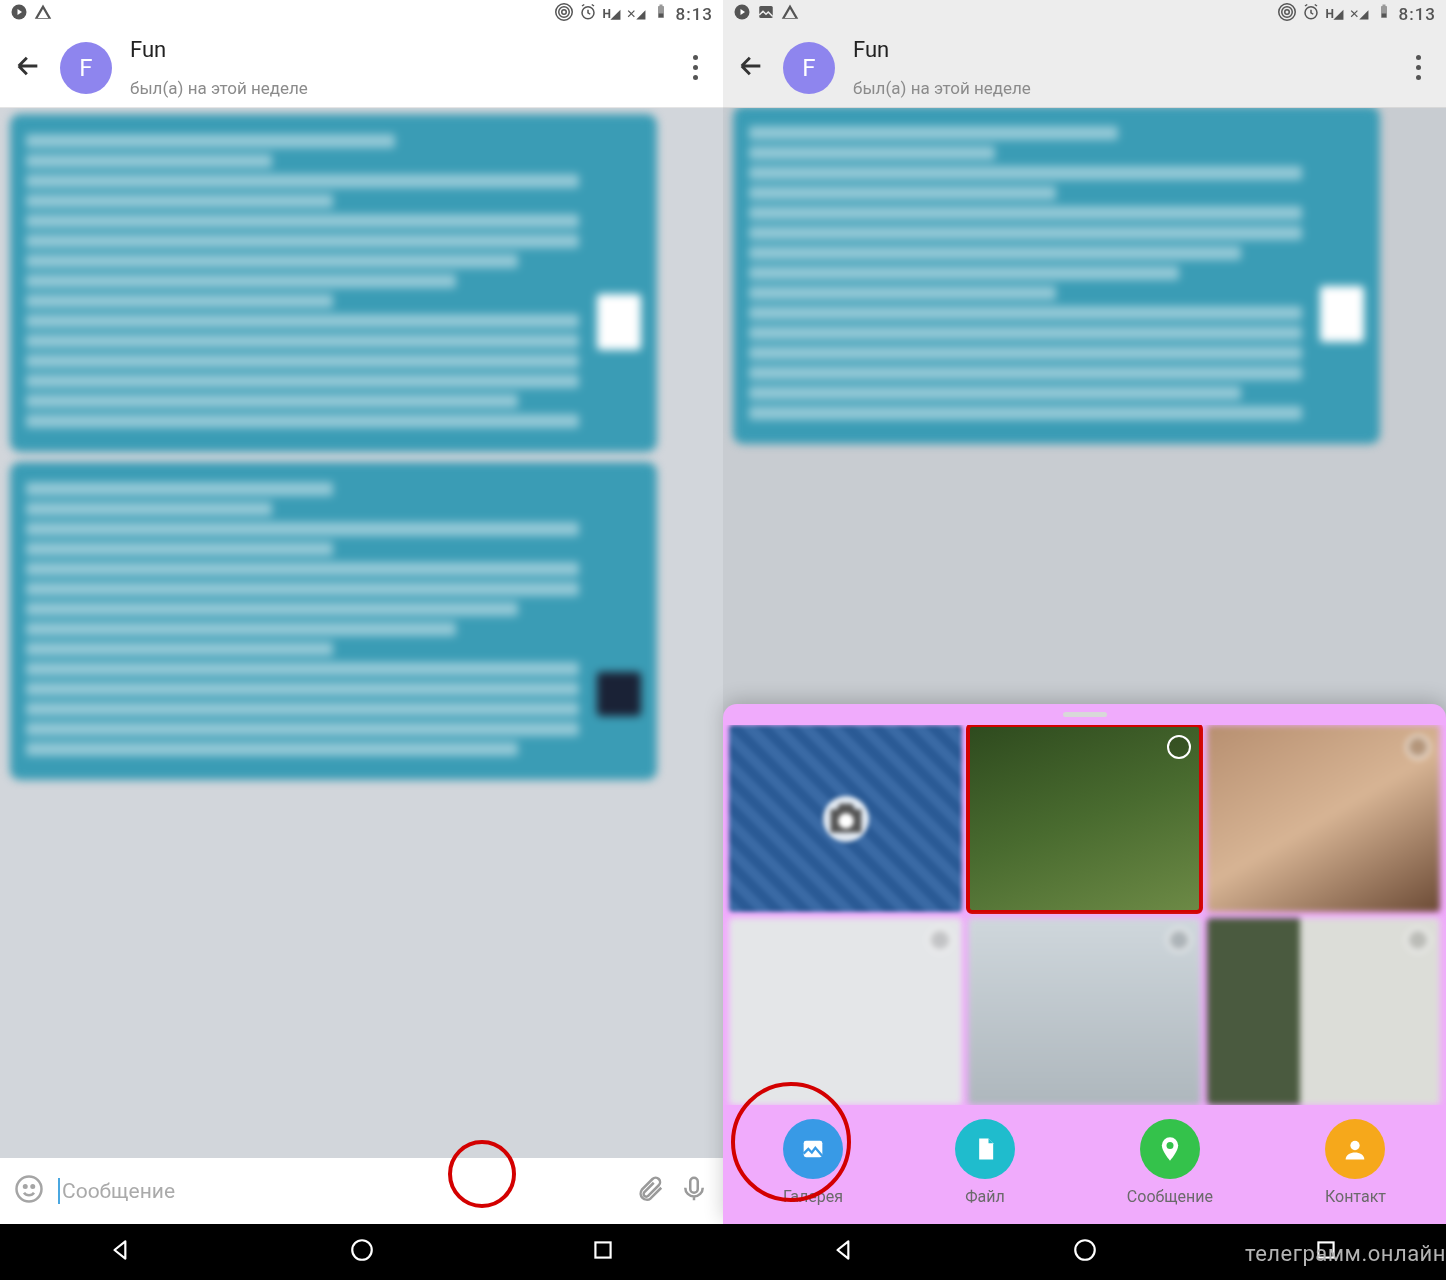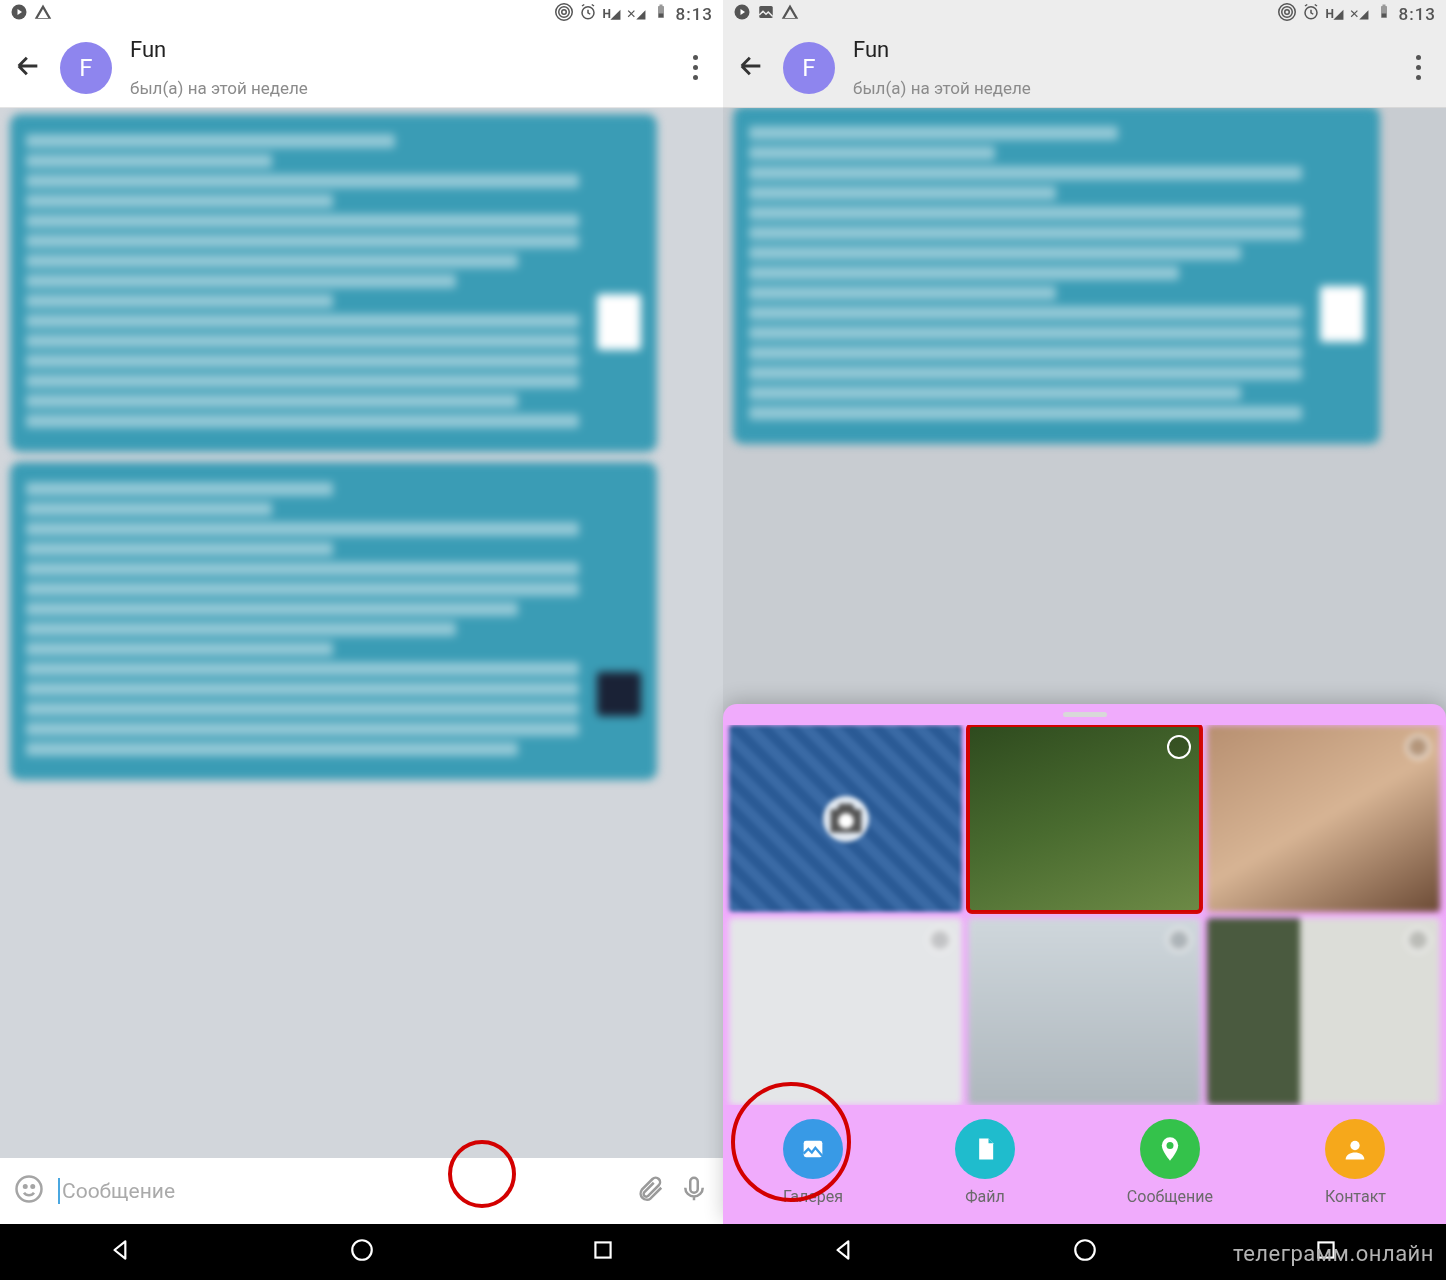--- a/index.html
+++ b/index.html
@@ -62,21 +62,21 @@
   .tile.gray1 { background: #e4e6e8; filter: blur(3px);}
   .tile.gray2 { background: linear-gradient(#cfd7dc,#aeb7bd); filter: blur(3px);}
   .tile.office { background: linear-gradient(90deg,#4a5a3f 0 40%,#dcddd8 40% 100%); filter: blur(3px);}
   .tile.kbd { background: repeating-linear-gradient(45deg,#3a6aa5,#3a6aa5 10px,#2a5a95 10px,#2a5a95 20px); filter: blur(2px);}
   .sheet-actions { display: flex; justify-content: space-around; padding: 14px 4px 18px 4px; }
   .action { display: flex; flex-direction: column; align-items: center; gap: 8px; font-size: 16px; color: #6a6a6a; }
   .action .ic { width: 60px; height: 60px; border-radius: 50%; display: flex; align-items: center; justify-content: center; }
   .ic.blue{background:#389ae6}.ic.teal{background:#1fbccd}.ic.green{background:#34c24b}.ic.orange{background:#f6a81b}
   .action svg { width: 28px; height: 28px; }
 
-  .watermark { position: absolute; right: 12px; bottom: 14px; color: #b4b4b4; font-size: 22px; letter-spacing: .5px; }
+  .watermark { position: absolute; right: 0; bottom: 14px; color: #b4b4b4; font-size: 22px; letter-spacing: .5px; }
 </style>
 </head>
 <body>
 
 <div class="wrap">
 
   <div class="phone left">
     <div class="status">
       <div class="status-left">
         <span><svg viewBox="0 0 24 24" fill="#555">

